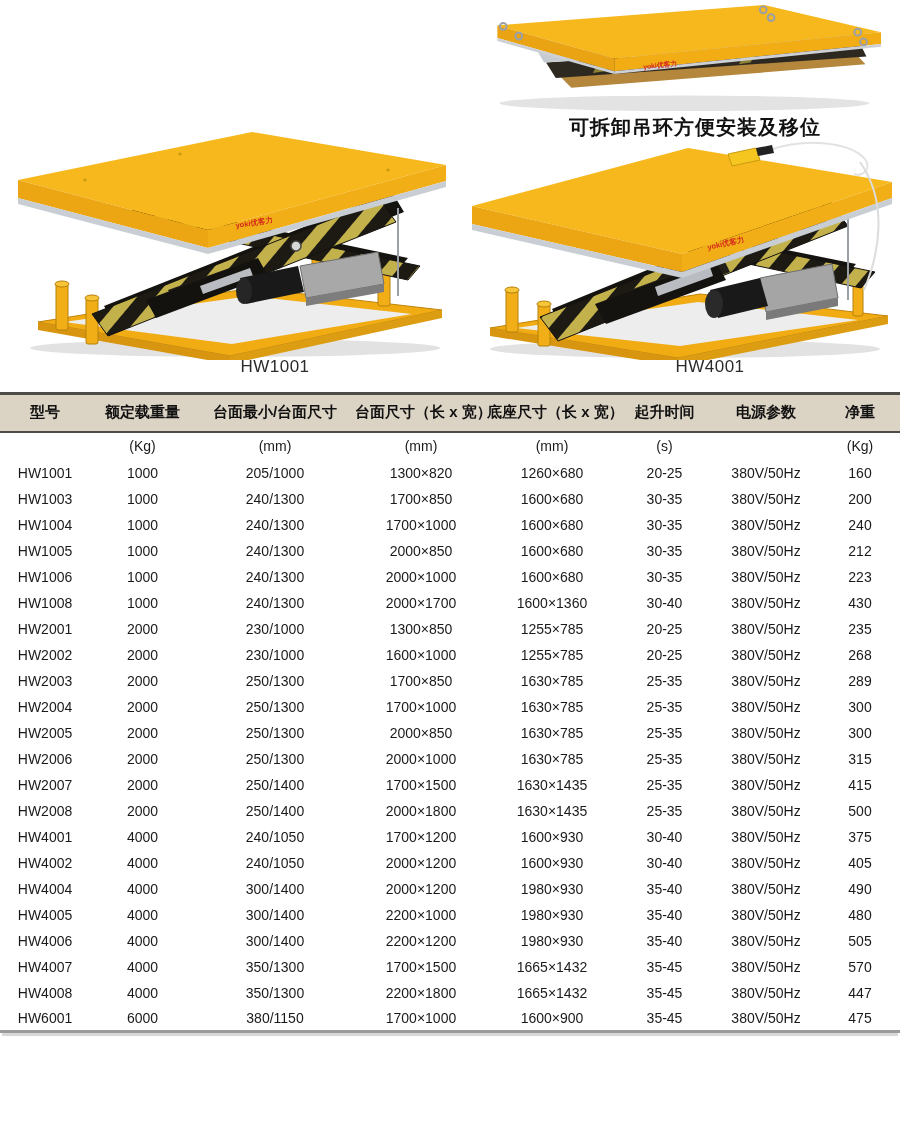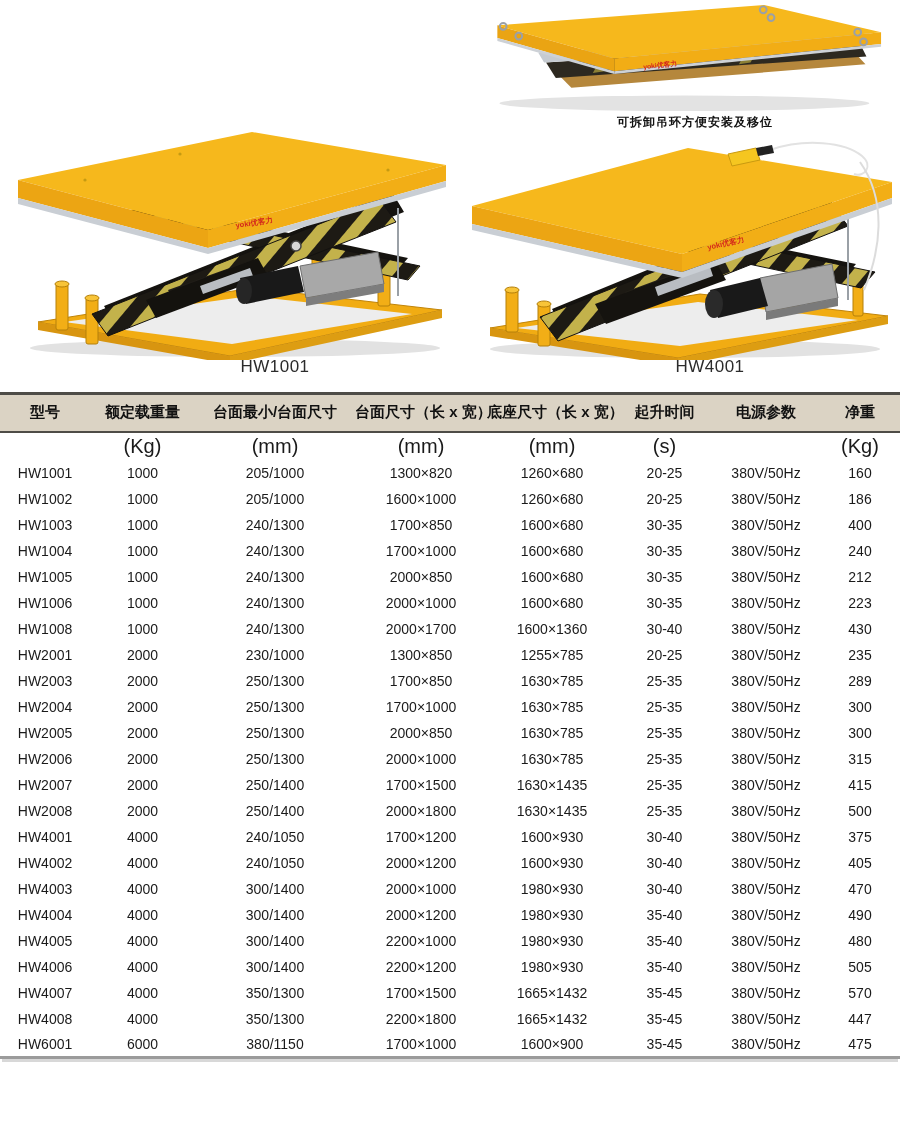--- a/index.html
+++ b/index.html
@@ -19,21 +19,21 @@
     position: absolute;
     text-align: center;
     color: #2b2b2b;
     font-size: 17px;
     letter-spacing: 0.5px;
   }
   .caption-feature {
     position: absolute;
     text-align: center;
     color: #111111;
-    font-size: 12px;
+    font-size: 20px;
     font-weight: bold;
     letter-spacing: 1px;
   }
   .spec-table-wrap {
     position: absolute;
     left: 0;
     top: 392px;
     width: 712px;
   }
   table.spec-table {
@@ -51,21 +51,21 @@
     font-size: 15px;
     font-weight: bold;
     color: #111111;
     text-align: center;
     padding: 0;
     white-space: nowrap;
     overflow: hidden;
   }
   table.spec-table tr.units-row td {
     height: 28px;
-    font-size: 20px;
+    font-size: 14px;
     color: #1a1a1a;
     text-align: center;
     padding: 0;
   }
   table.spec-table tbody td {
     height: 26px;
     font-size: 14px;
     color: #1a1a1a;
     text-align: center;
     padding: 0;
@@ -287,38 +287,28 @@
             <td>HW1001</td>
             <td>1000</td>
             <td>205/1000</td>
             <td>1300×820</td>
             <td>1260×680</td>
             <td>20-25</td>
             <td>380V/50Hz</td>
             <td>160</td>
           </tr>
           <tr>
-            <td>HW1002</td>
-            <td>1000</td>
-            <td>205/1000</td>
-            <td>1600×1000</td>
-            <td>1260×680</td>
-            <td>20-25</td>
-            <td>380V/50Hz</td>
-            <td>186</td>
-          </tr>
-          <tr>
             <td>HW1003</td>
             <td>1000</td>
             <td>240/1300</td>
             <td>1700×850</td>
             <td>1600×680</td>
             <td>30-35</td>
             <td>380V/50Hz</td>
-            <td>400</td>
+            <td>200</td>
           </tr>
           <tr>
             <td>HW1004</td>
             <td>1000</td>
             <td>240/1300</td>
             <td>1700×1000</td>
             <td>1600×680</td>
             <td>30-35</td>
             <td>380V/50Hz</td>
             <td>240</td>
@@ -357,20 +347,30 @@
             <td>HW2001</td>
             <td>2000</td>
             <td>230/1000</td>
             <td>1300×850</td>
             <td>1255×785</td>
             <td>20-25</td>
             <td>380V/50Hz</td>
             <td>235</td>
           </tr>
           <tr>
+            <td>HW2002</td>
+            <td>2000</td>
+            <td>230/1000</td>
+            <td>1600×1000</td>
+            <td>1255×785</td>
+            <td>20-25</td>
+            <td>380V/50Hz</td>
+            <td>268</td>
+          </tr>
+          <tr>
             <td>HW2003</td>
             <td>2000</td>
             <td>250/1300</td>
             <td>1700×850</td>
             <td>1630×785</td>
             <td>25-35</td>
             <td>380V/50Hz</td>
             <td>289</td>
           </tr>
           <tr>
@@ -435,30 +435,20 @@
           </tr>
           <tr>
             <td>HW4002</td>
             <td>4000</td>
             <td>240/1050</td>
             <td>2000×1200</td>
             <td>1600×930</td>
             <td>30-40</td>
             <td>380V/50Hz</td>
             <td>405</td>
-          </tr>
-          <tr>
-            <td>HW4003</td>
-            <td>4000</td>
-            <td>300/1400</td>
-            <td>2000×1000</td>
-            <td>1980×930</td>
-            <td>30-40</td>
-            <td>380V/50Hz</td>
-            <td>470</td>
           </tr>
           <tr>
             <td>HW4004</td>
             <td>4000</td>
             <td>300/1400</td>
             <td>2000×1200</td>
             <td>1980×930</td>
             <td>35-40</td>
             <td>380V/50Hz</td>
             <td>490</td>

